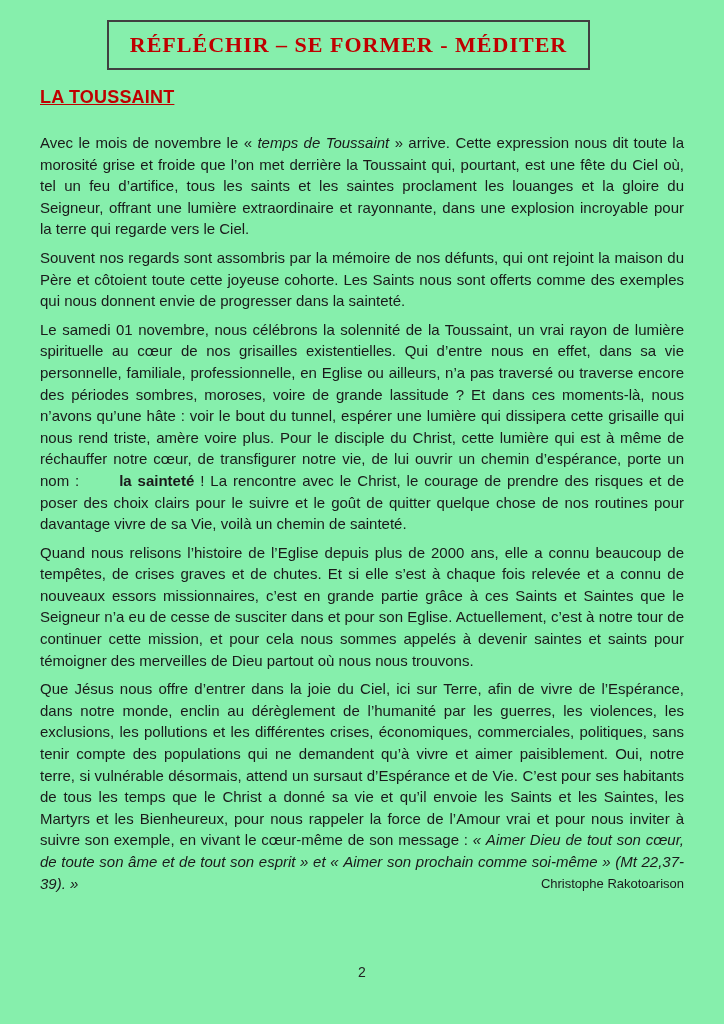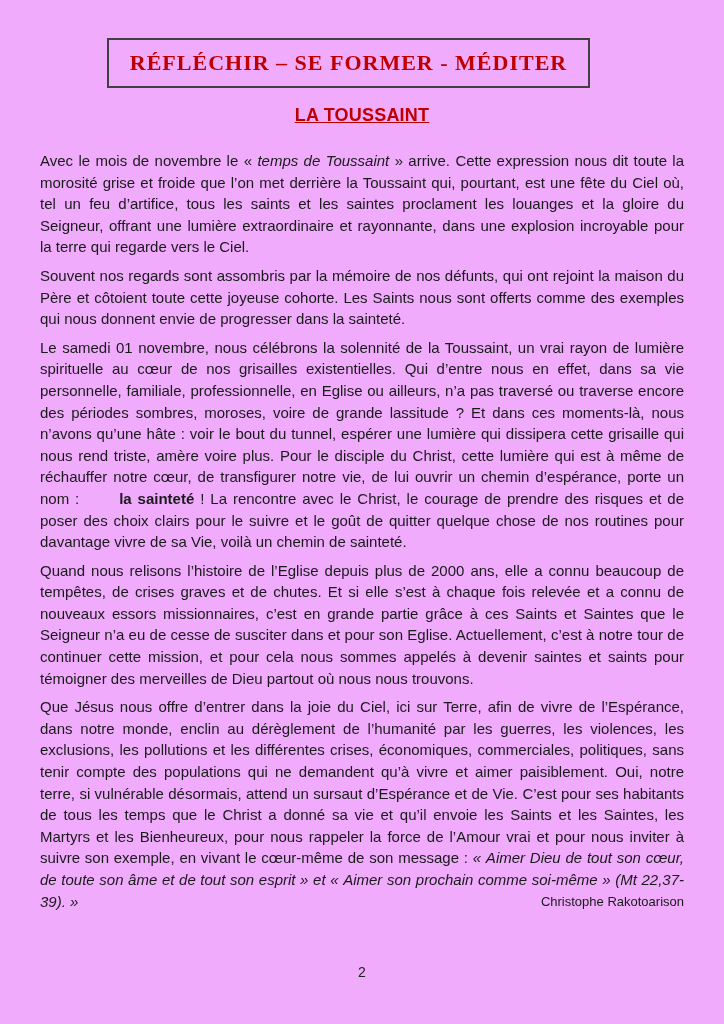--- a/index.html
+++ b/index.html
@@ -8,38 +8,37 @@
     --text:#1a1a1a;
   }
   *{box-sizing:border-box;}
   html,body{margin:0;padding:0;}
   body{
     width:724px;height:1024px;background:#ffffff;
     font-family:"Liberation Sans",sans-serif;color:var(--text);
   }
   .page{
     position:relative;width:724px;height:1024px;
-    padding:38px 40px 0 40px;overflow:hidden;background:#f0abfc;
+    padding:20px 40px 0 40px;overflow:hidden;background:#86efac;
   }
   .banner{
     width:483px;height:50px;margin-left:67px;margin-bottom:17px;
     border:2px solid var(--box-border);
     display:flex;align-items:center;justify-content:center;
   }
   .banner-title{
     font-family:"Liberation Serif",serif;
     font-weight:bold;font-size:22px;letter-spacing:1px;
     color:var(--accent);white-space:nowrap;
   }
   .section-heading{
     margin:0 0 24px 0;
     font-size:18px;font-weight:bold;color:var(--accent);
     text-decoration:underline;
     letter-spacing:0.2px;
-    text-align:center;
   }
   .article p{
     margin:0 0 7px 0;
     font-size:15px;line-height:21.6px;
     text-align:justify;
   }
   .seg-normal{font-style:normal;font-weight:normal;}
   .seg-italic{font-style:italic;}
   .seg-bold{font-weight:bold;margin-left:34px;}
   .author-line{

